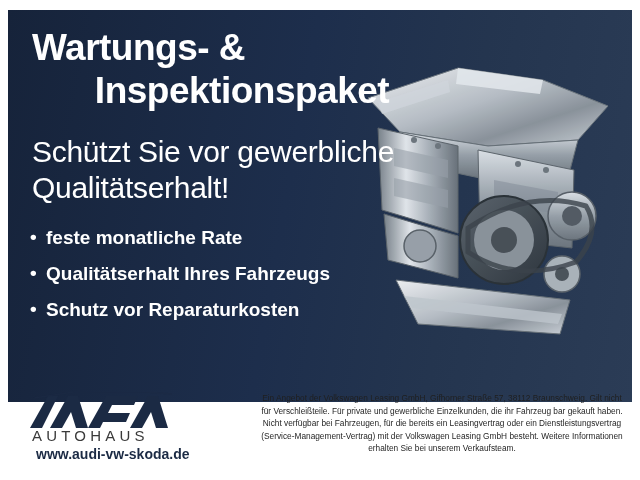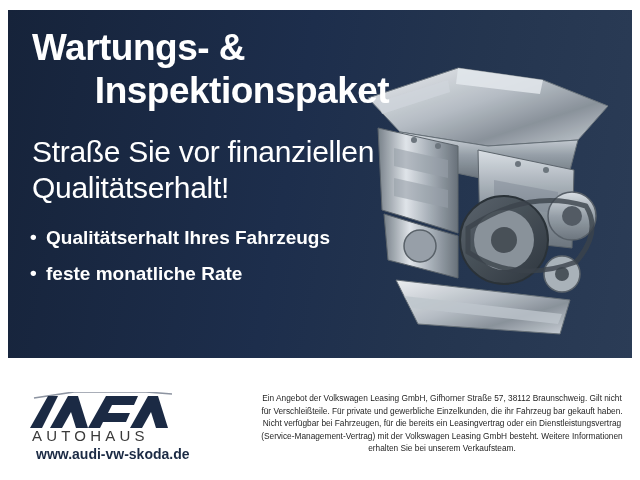--- a/index.html
+++ b/index.html
@@ -14,21 +14,21 @@
     overflow: hidden;
     background: #ffffff;
     font-family: "Liberation Sans", sans-serif;
   }
   
   .banner {
     position: absolute;
     left: 8px;
     top: 10px;
     width: 624px;
-    height: 348px;
+    height: 392px;
     background: #1b2a44;
     overflow: hidden;
   }
   .banner-gradient {
     position: absolute;
     inset: 0;
     background: linear-gradient(100deg, #16233a 0%, #1d2e4c 45%, #24354f 70%, #2b3c56 100%);
   }
   
   .engine {
@@ -204,27 +204,28 @@
       <circle cx="210" cy="136" r="3" fill="#6f787f"></circle>
       <circle cx="238" cy="142" r="3" fill="#6f787f"></circle>
     </svg>
 
     <div class="headline">
       <span class="l1">Wartungs- &amp;</span>
       <span class="l2">Inspektionspaket</span>
     </div>
 
     <div class="subhead">
-      <span>Straße Sie vor finanziellen</span><br>
+      <span>Schützt Sie vor gewerbliche</span><br>
       <span>Qualitätserhalt!</span>
     </div>
 
     <ul class="bullets">
+      <li>feste monatliche Rate</li>
       <li>Qualitätserhalt Ihres Fahrzeugs</li>
-      <li>feste monatliche Rate</li>
+      <li>Schutz vor Reparaturkosten</li>
     </ul>
 
   </div>
 
   <div class="logo-block">
     <svg class="logo-mark" viewBox="0 0 150 40">
       <path d="M4 36 L22 4 L32 4 L16 36 Z" fill="#1b2a44"></path>
       <path d="M24 36 L42 4 L52 4 L62 36 L50 36 L45 20 L36 36 Z" fill="#1b2a44"></path>
       <path d="M62 36 L80 4 L112 4 L108 13 L86 13 L82 21 L104 21 L100 30 L77 30 L74 36 Z" fill="#1b2a44"></path>
       <path d="M104 36 L122 4 L132 4 L142 36 L130 36 L125 20 L116 36 Z" fill="#1b2a44"></path>

